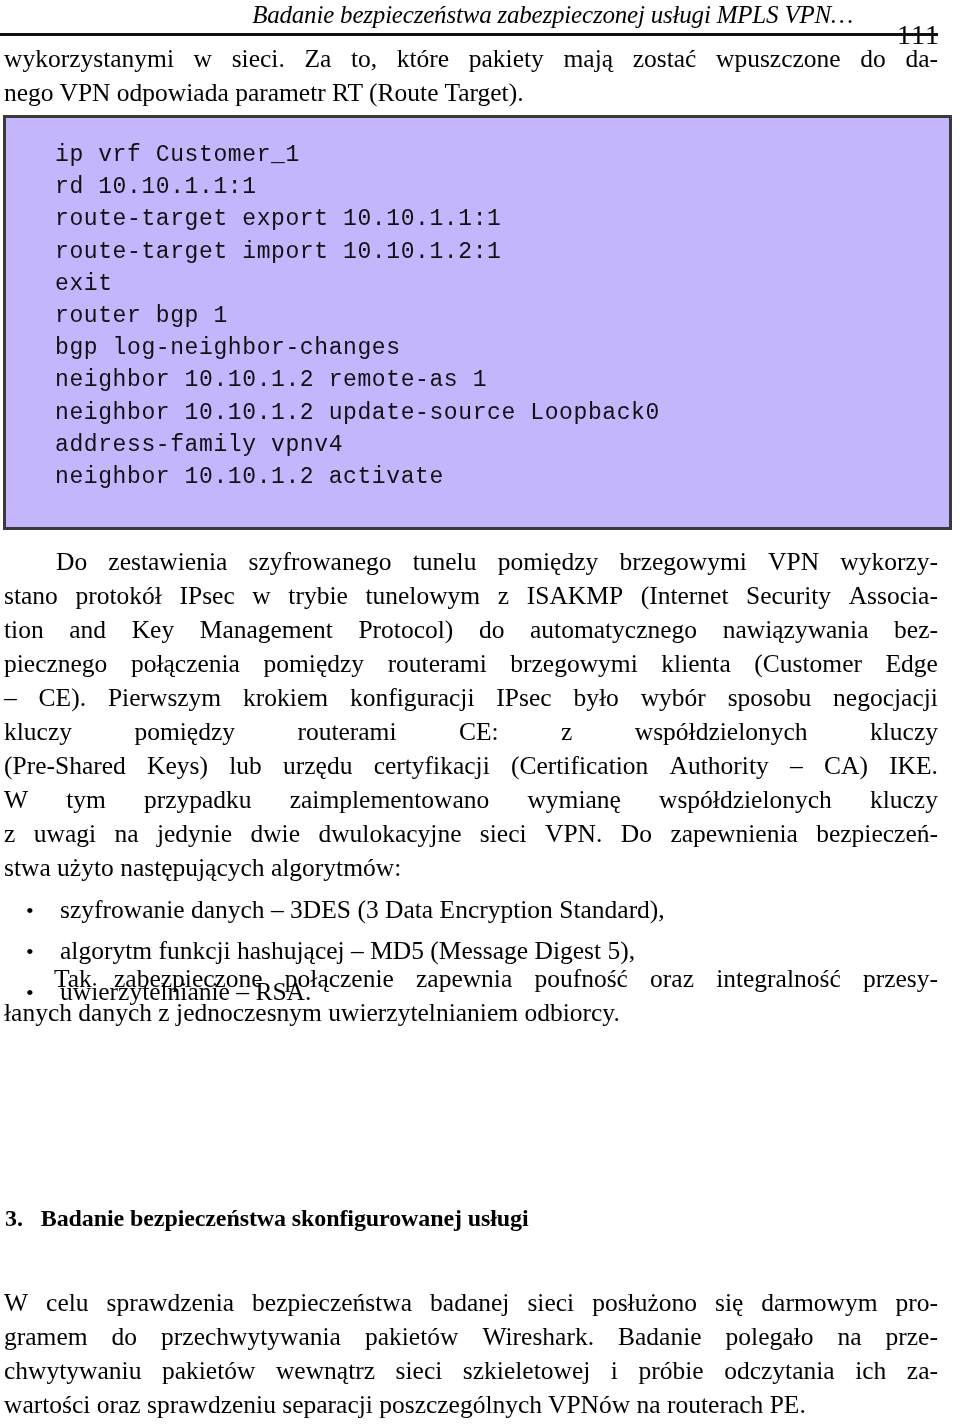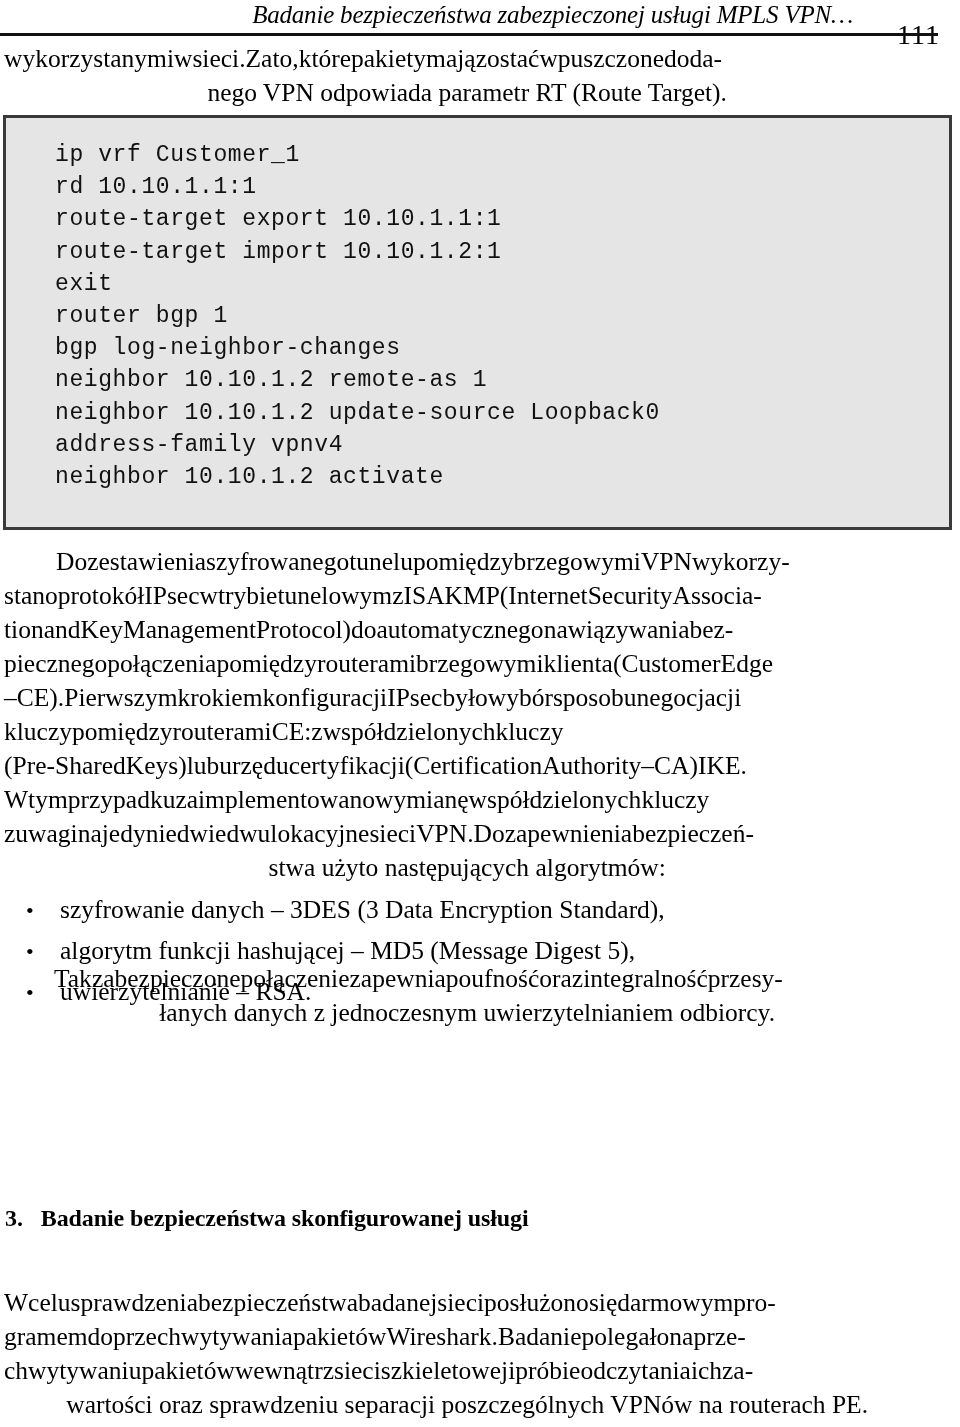--- a/index.html
+++ b/index.html
@@ -73,35 +73,36 @@
   .para-top {
     position: absolute;
     left: 4px;
     top: 42px;
     width: 934px;
   }
 
   
   .jline {
     display: flex;
+    justify-content: space-between;
     white-space: nowrap;
   }
-  .jline.last { justify-content: center; }
+  .jline.last { justify-content: flex-start; }
   .jline.last > span { margin-right: 0.30em; }
 
   
   .code-box {
     position: absolute;
     left: 3px;
     top: 115px;
     width: 949px;
     height: 415px;
     border: 3px solid #3a3a3a;
     box-sizing: border-box;
-    background: #e5e5e5;
+    background: #c4b5fd;
   }
   .code-lines {
     position: absolute;
     left: 49px;
     top: 21px;
     font-family: "Liberation Mono", "DejaVu Sans Mono", monospace;
     font-size: 23px;
     line-height: 32.2px;
     letter-spacing: 0.6px;
     white-space: pre;

